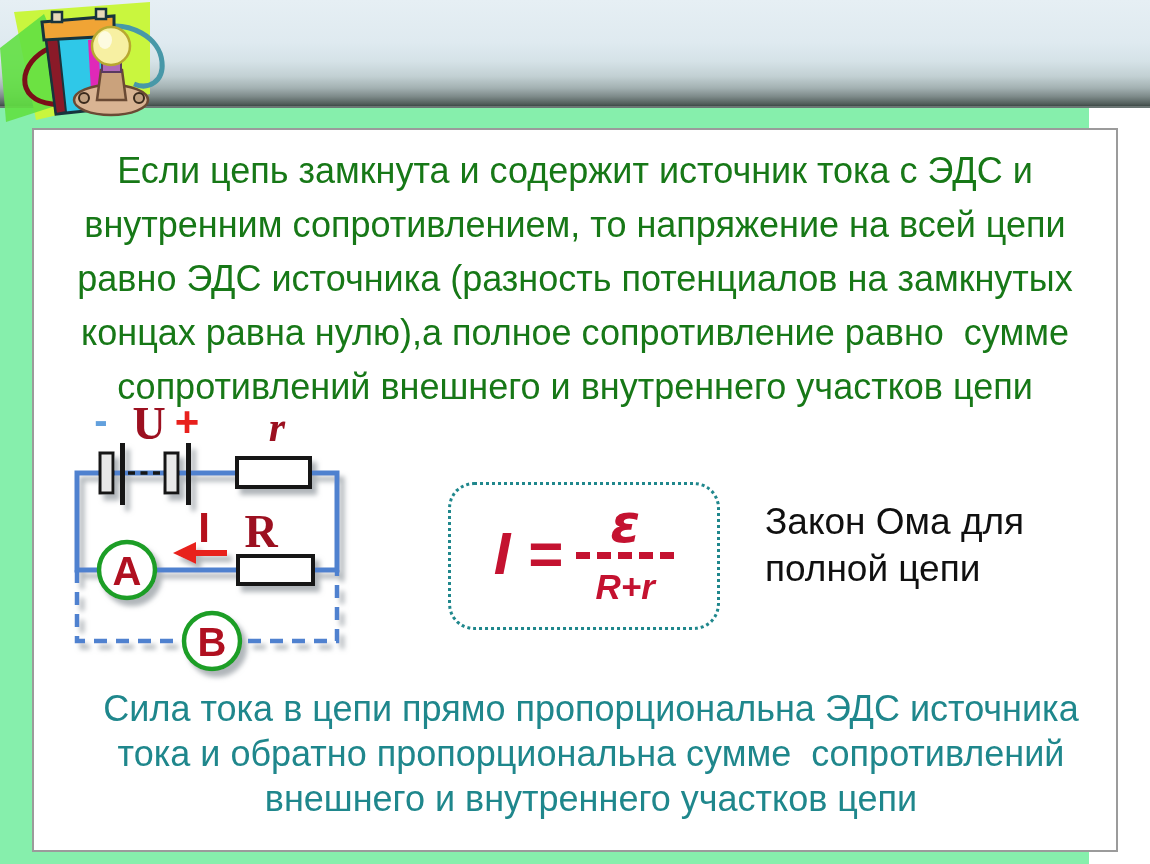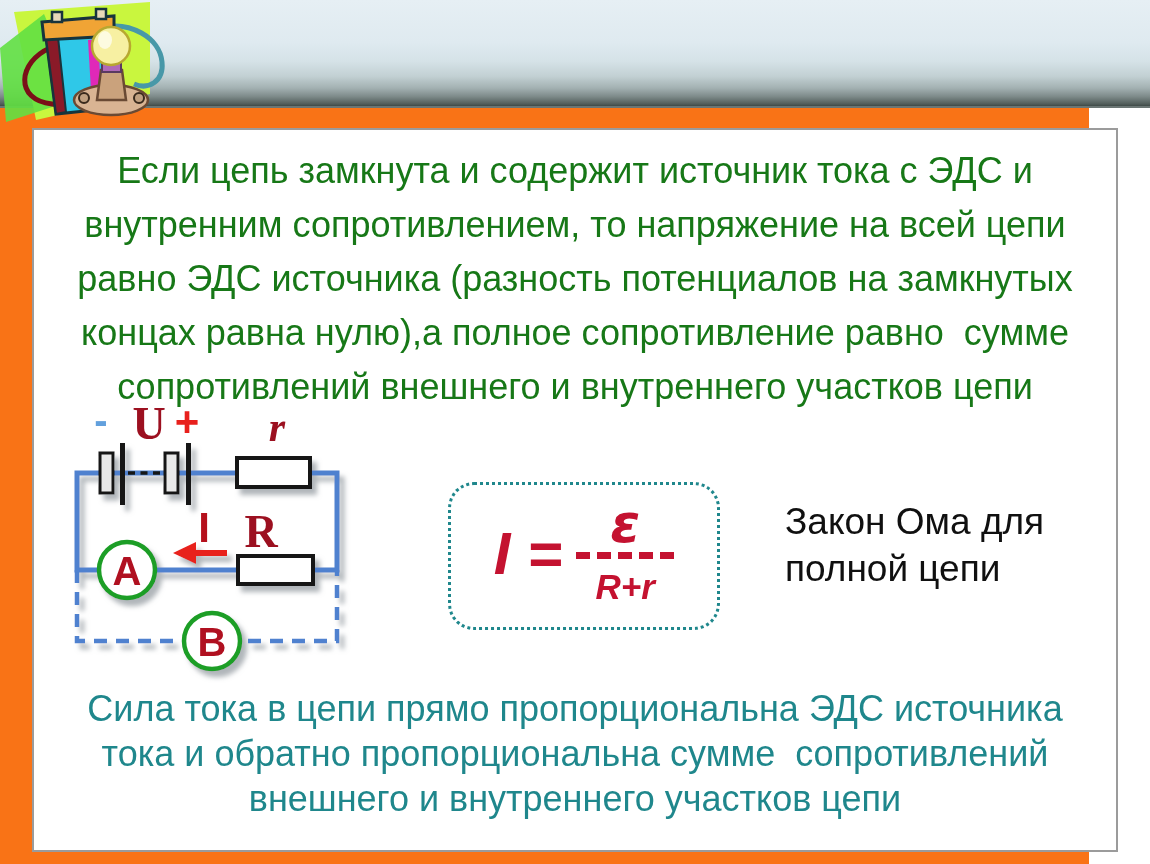--- a/index.html
+++ b/index.html
@@ -1,18 +1,18 @@
 <!DOCTYPE html>
 <html><head>
 <meta charset="utf-8">
 <style>
   * { margin: 0; padding: 0; box-sizing: border-box; }
   html, body { width: 1150px; height: 864px; background: #ffffff; overflow: hidden;
                font-family: "Liberation Sans", sans-serif; }
-  .stage { position: relative; width: 1089px; height: 864px; background: #f97316; }
+  .stage { position: relative; width: 1089px; height: 864px; background: #86efac; }
 
   
   .banner {
     position: absolute; left: 0; top: 0; width: 1150px; height: 108px;
     background: linear-gradient(180deg,
       #e6eff4 0%, #dfeaf0 40%, #d5e2e7 58%, #c2d0d3 72%,
       #a3b1b2 83%, #7e8b8a 91%, #525e5b 98%, #3f4a47 100%);
     border-bottom: 2px solid #6b7674;
   }
 
@@ -23,41 +23,41 @@
   .content-box {
     position: absolute; left: 32px; top: 128px; width: 1086px; height: 724px;
     background: #ffffff; border: 2px solid #9b9b9b;
   }
   .para { position: absolute; white-space: pre-wrap; text-align: center; }
   .para-main {
     left: 0; top: 14px; width: 1082px;
     font-size: 36px; line-height: 54px; color: #177817; font-weight: 400;
   }
   .para-bottom {
-    left: 0; top: 556px; width: 1082px;
+    left: 16px; top: 556px; width: 1082px;
     font-size: 36px; line-height: 45px; color: #1f878c; font-weight: 400;
   }
   .circuit { position: absolute; left: 26px; top: 266px; width: 370px; height: 302px; }
 
   .formula-box {
     position: absolute; left: 414px; top: 352px; width: 272px; height: 148px;
     border: 3px dotted #1f878c; border-radius: 26px;
     display: flex; align-items: center; justify-content: center; gap: 14px;
     color: #c41230;
   }
   .formula-lhs { font-size: 60px; font-weight: bold; font-style: italic; padding-bottom: 6px; }
   .formula-frac { display: flex; flex-direction: column; align-items: center; }
   .formula-num { font-size: 54px; font-weight: bold; font-style: italic; line-height: 48px;
                  font-family: "DejaVu Sans", sans-serif; }
   .formula-bar { width: 98px; height: 0; border-top: 7px dashed #c41230; margin: 4px 0 2px 0; }
   .formula-den { font-size: 35px; font-weight: bold; font-style: italic; line-height: 52px; }
 
   .formula-caption {
     position: absolute; left: 731px; top: 368px; width: 300px;
-    font-size: 37px; line-height: 47px; color: #101010; white-space: pre-wrap; margin-left: 20px;
+    font-size: 37px; line-height: 47px; color: #101010; white-space: pre-wrap;
   }
 </style>
 </head>
 <body>
 
 <div class="stage">
 
   <div class="banner"></div>
 
   <svg class="clipart" viewBox="0 0 178 124">

